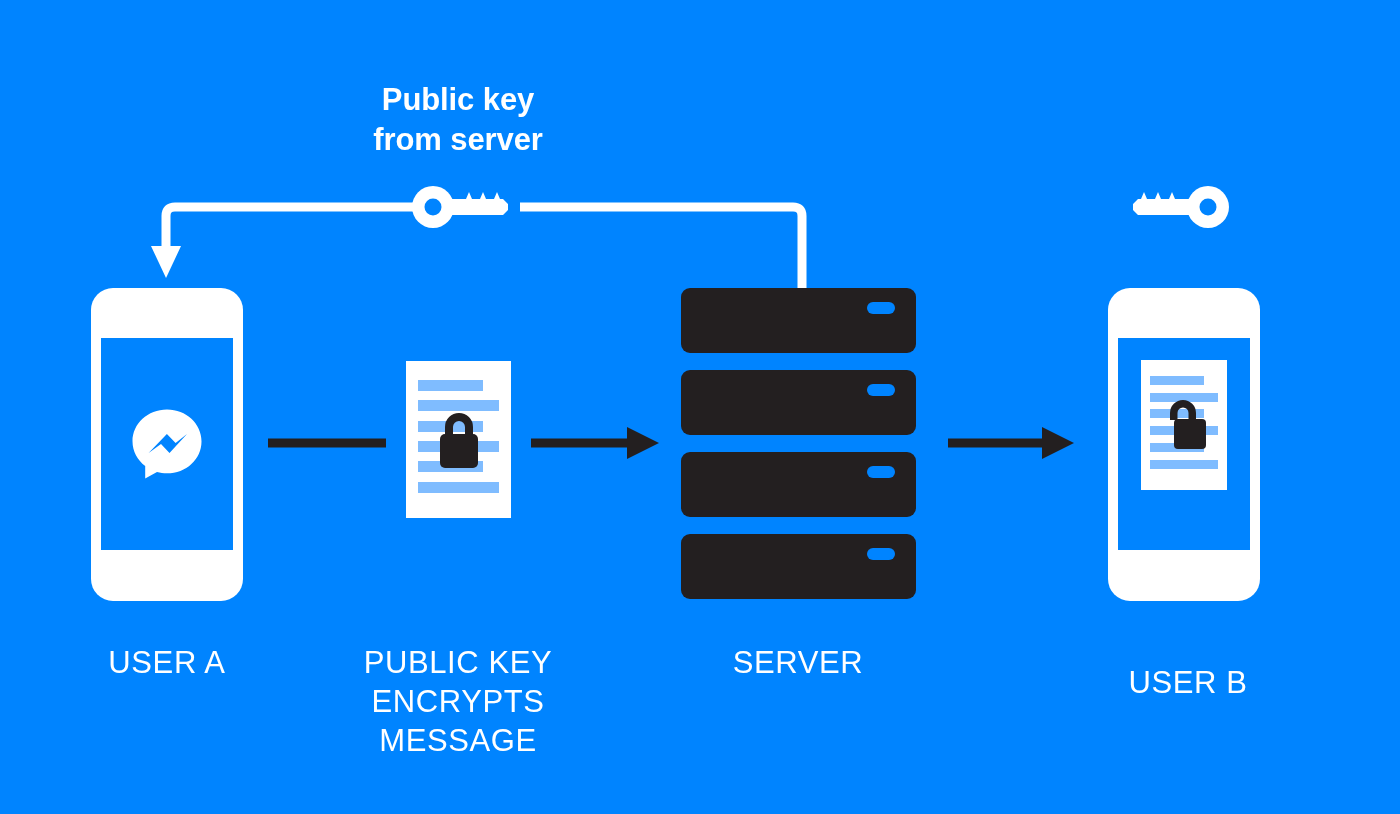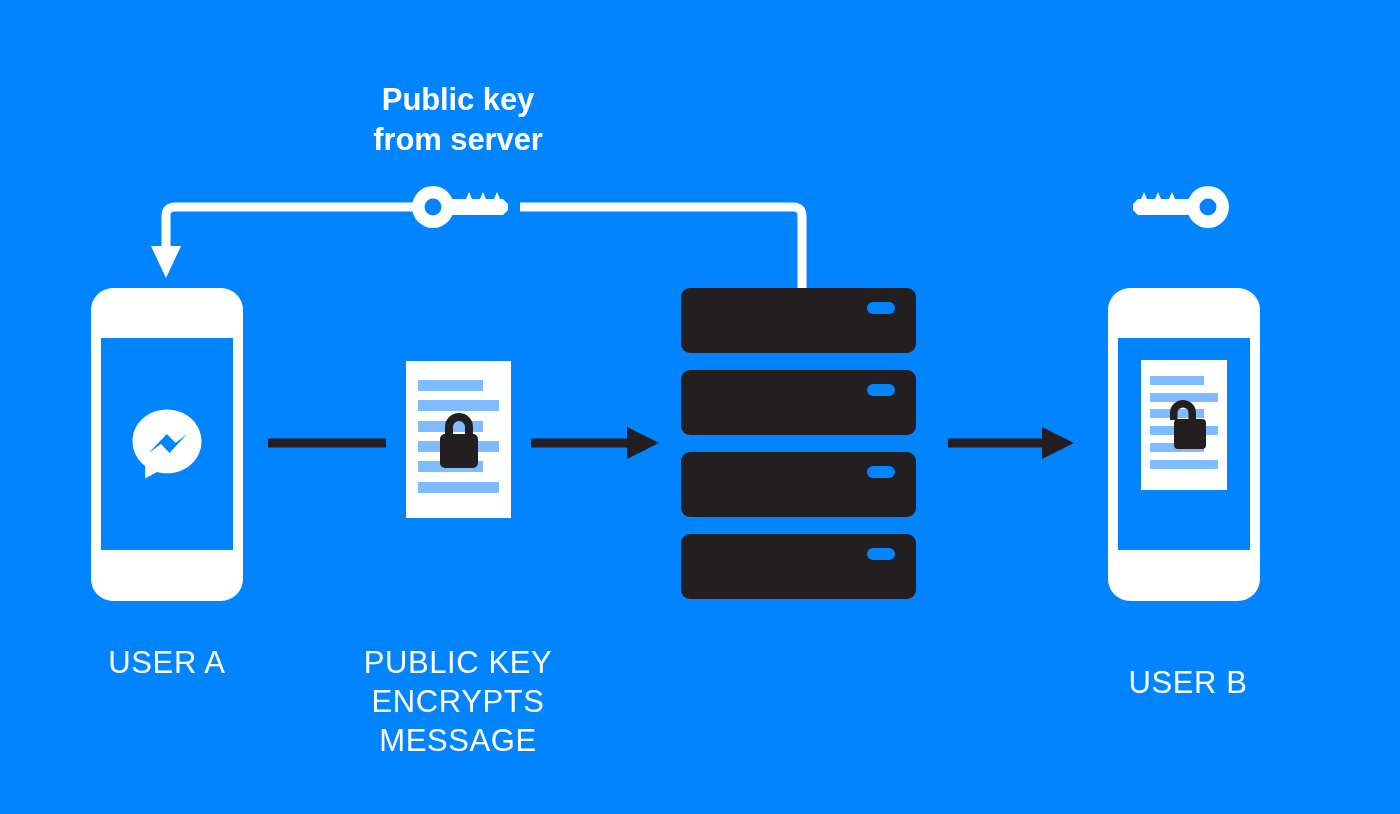--- a/index.html
+++ b/index.html
@@ -248,15 +248,16 @@
     <svg class="lock-wrap" id="lock-open" viewBox="0 0 48 58">
       <path d="M10 24 L10 17 a13 13 0 0 1 26 0 L36 24 L28.5 24 L28.5 17 a5.5 5.5 0 0 0 -11 0 L17.5 24 Z" fill="#231F20"></path>
       <rect x="14" y="23" width="32" height="30" rx="4" fill="#231F20"></rect>
     </svg>
   </div>
 
   <div class="caption" id="caption-user-a">USER A</div>
   <div class="caption" id="caption-public-key">PUBLIC KEY
 ENCRYPTS
 MESSAGE</div>
+  <div class="caption" id="caption-server">SERVER</div>
   <div class="caption" id="caption-user-b">USER B</div>
 
 </div>
 
 </body></html>

